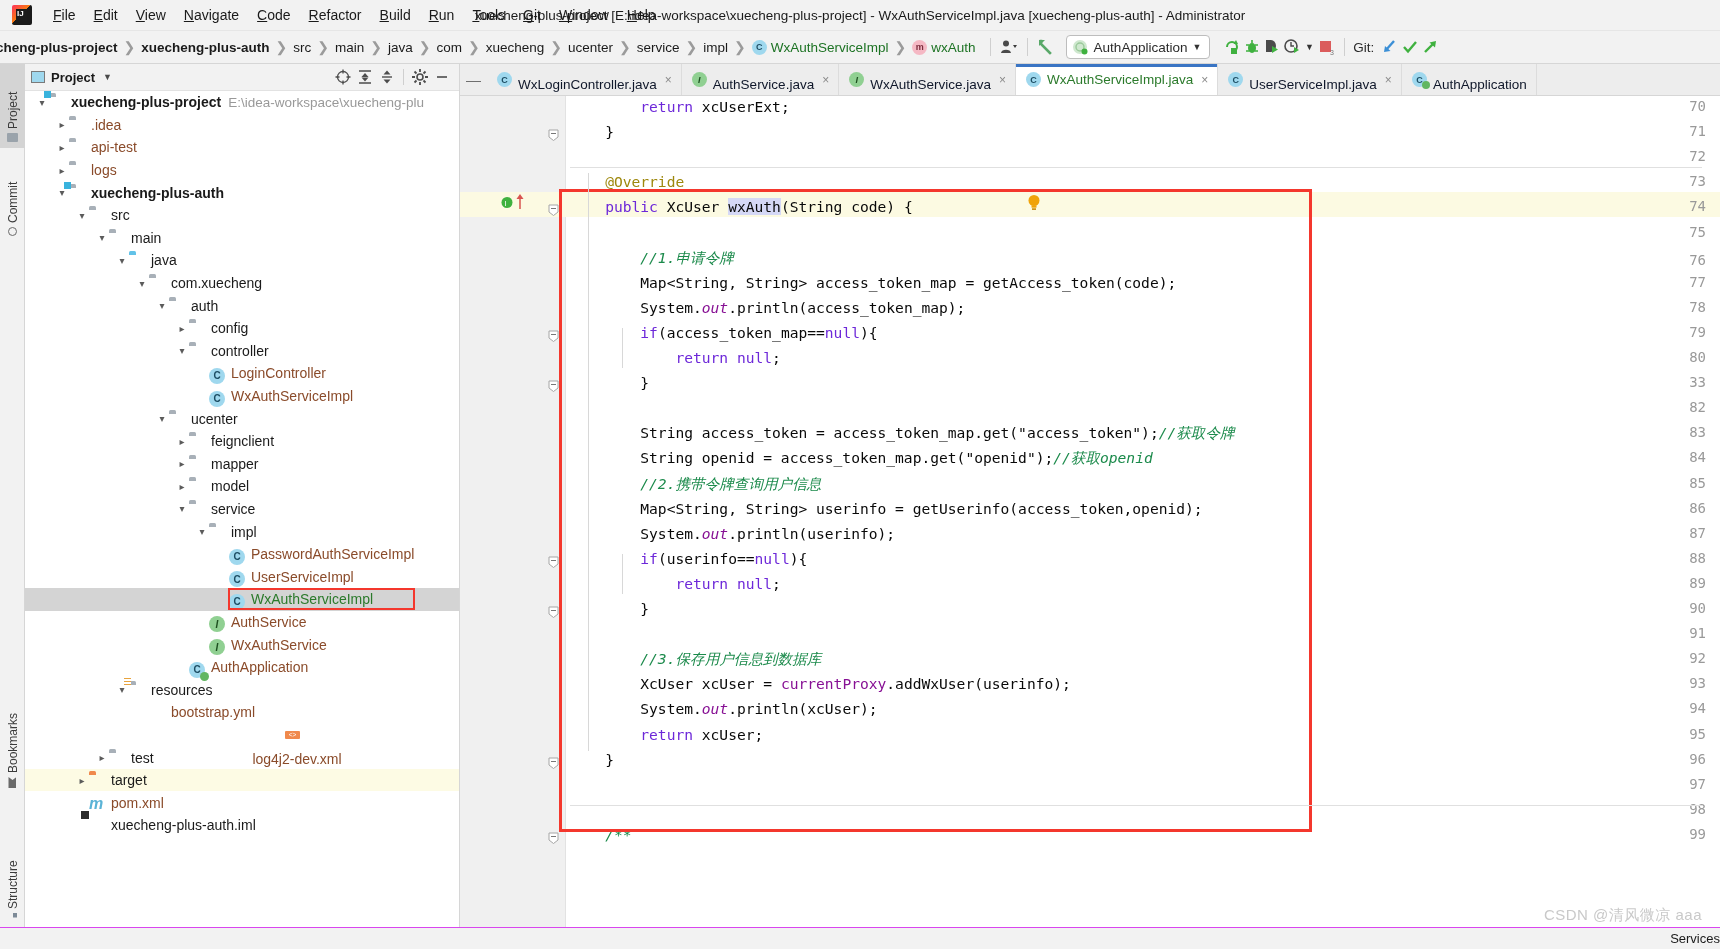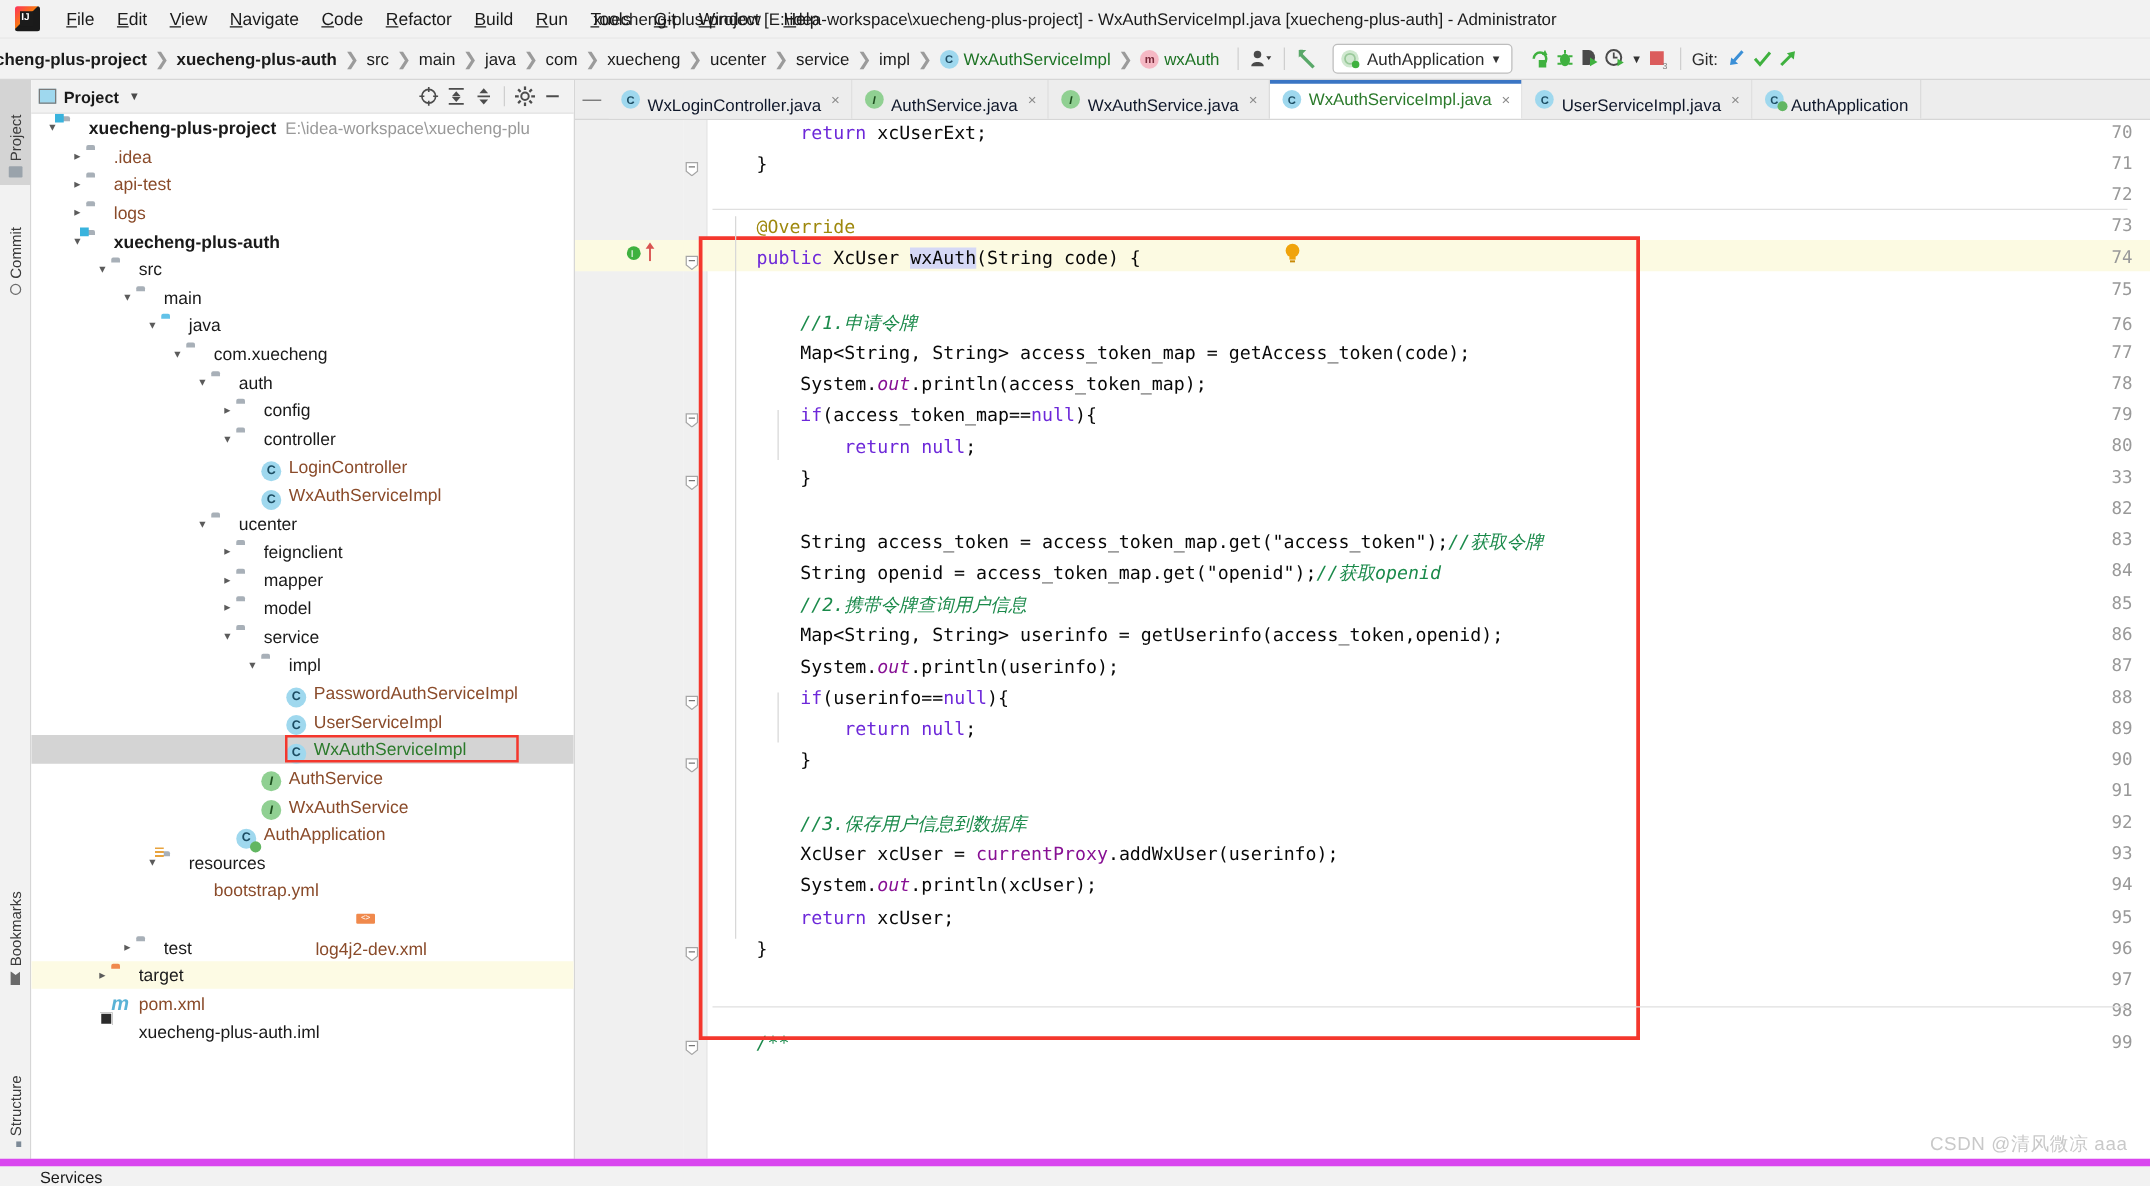--- a/index.html
+++ b/index.html
@@ -218,21 +218,21 @@
   .redbox {
     position: absolute; border: 3px solid #f4372d; pointer-events: none;
   }
 
   .indent-guide { position: absolute; width: 1px; background: #d8d8d8; }
 
   .scroll-v { position: absolute; right: 0; top: 32px; width: 12px; bottom: 22px; }
 
   .statusbar {
     position: absolute; left: 0; bottom: 0; width: 1720px; height: 22px;
-    background: #f2f2f2; border-top: 6px solid #d946ef; display: flex; align-items: center;
+    background: #f2f2f2; border-top: 1px solid #d946ef; display: flex; align-items: center; justify-content: flex-end;
   }
   .svc { font-size: 13px; color: #1a1a1a; margin-left: 32px; }
   .watermark {
     position: absolute; right: 18px; bottom: 24px; font-size: 15px; color: #c9c9c9;
     font-family: "Liberation Sans", sans-serif; letter-spacing: 0.5px;
   }
 </style>
 </head>
 <body>
 

